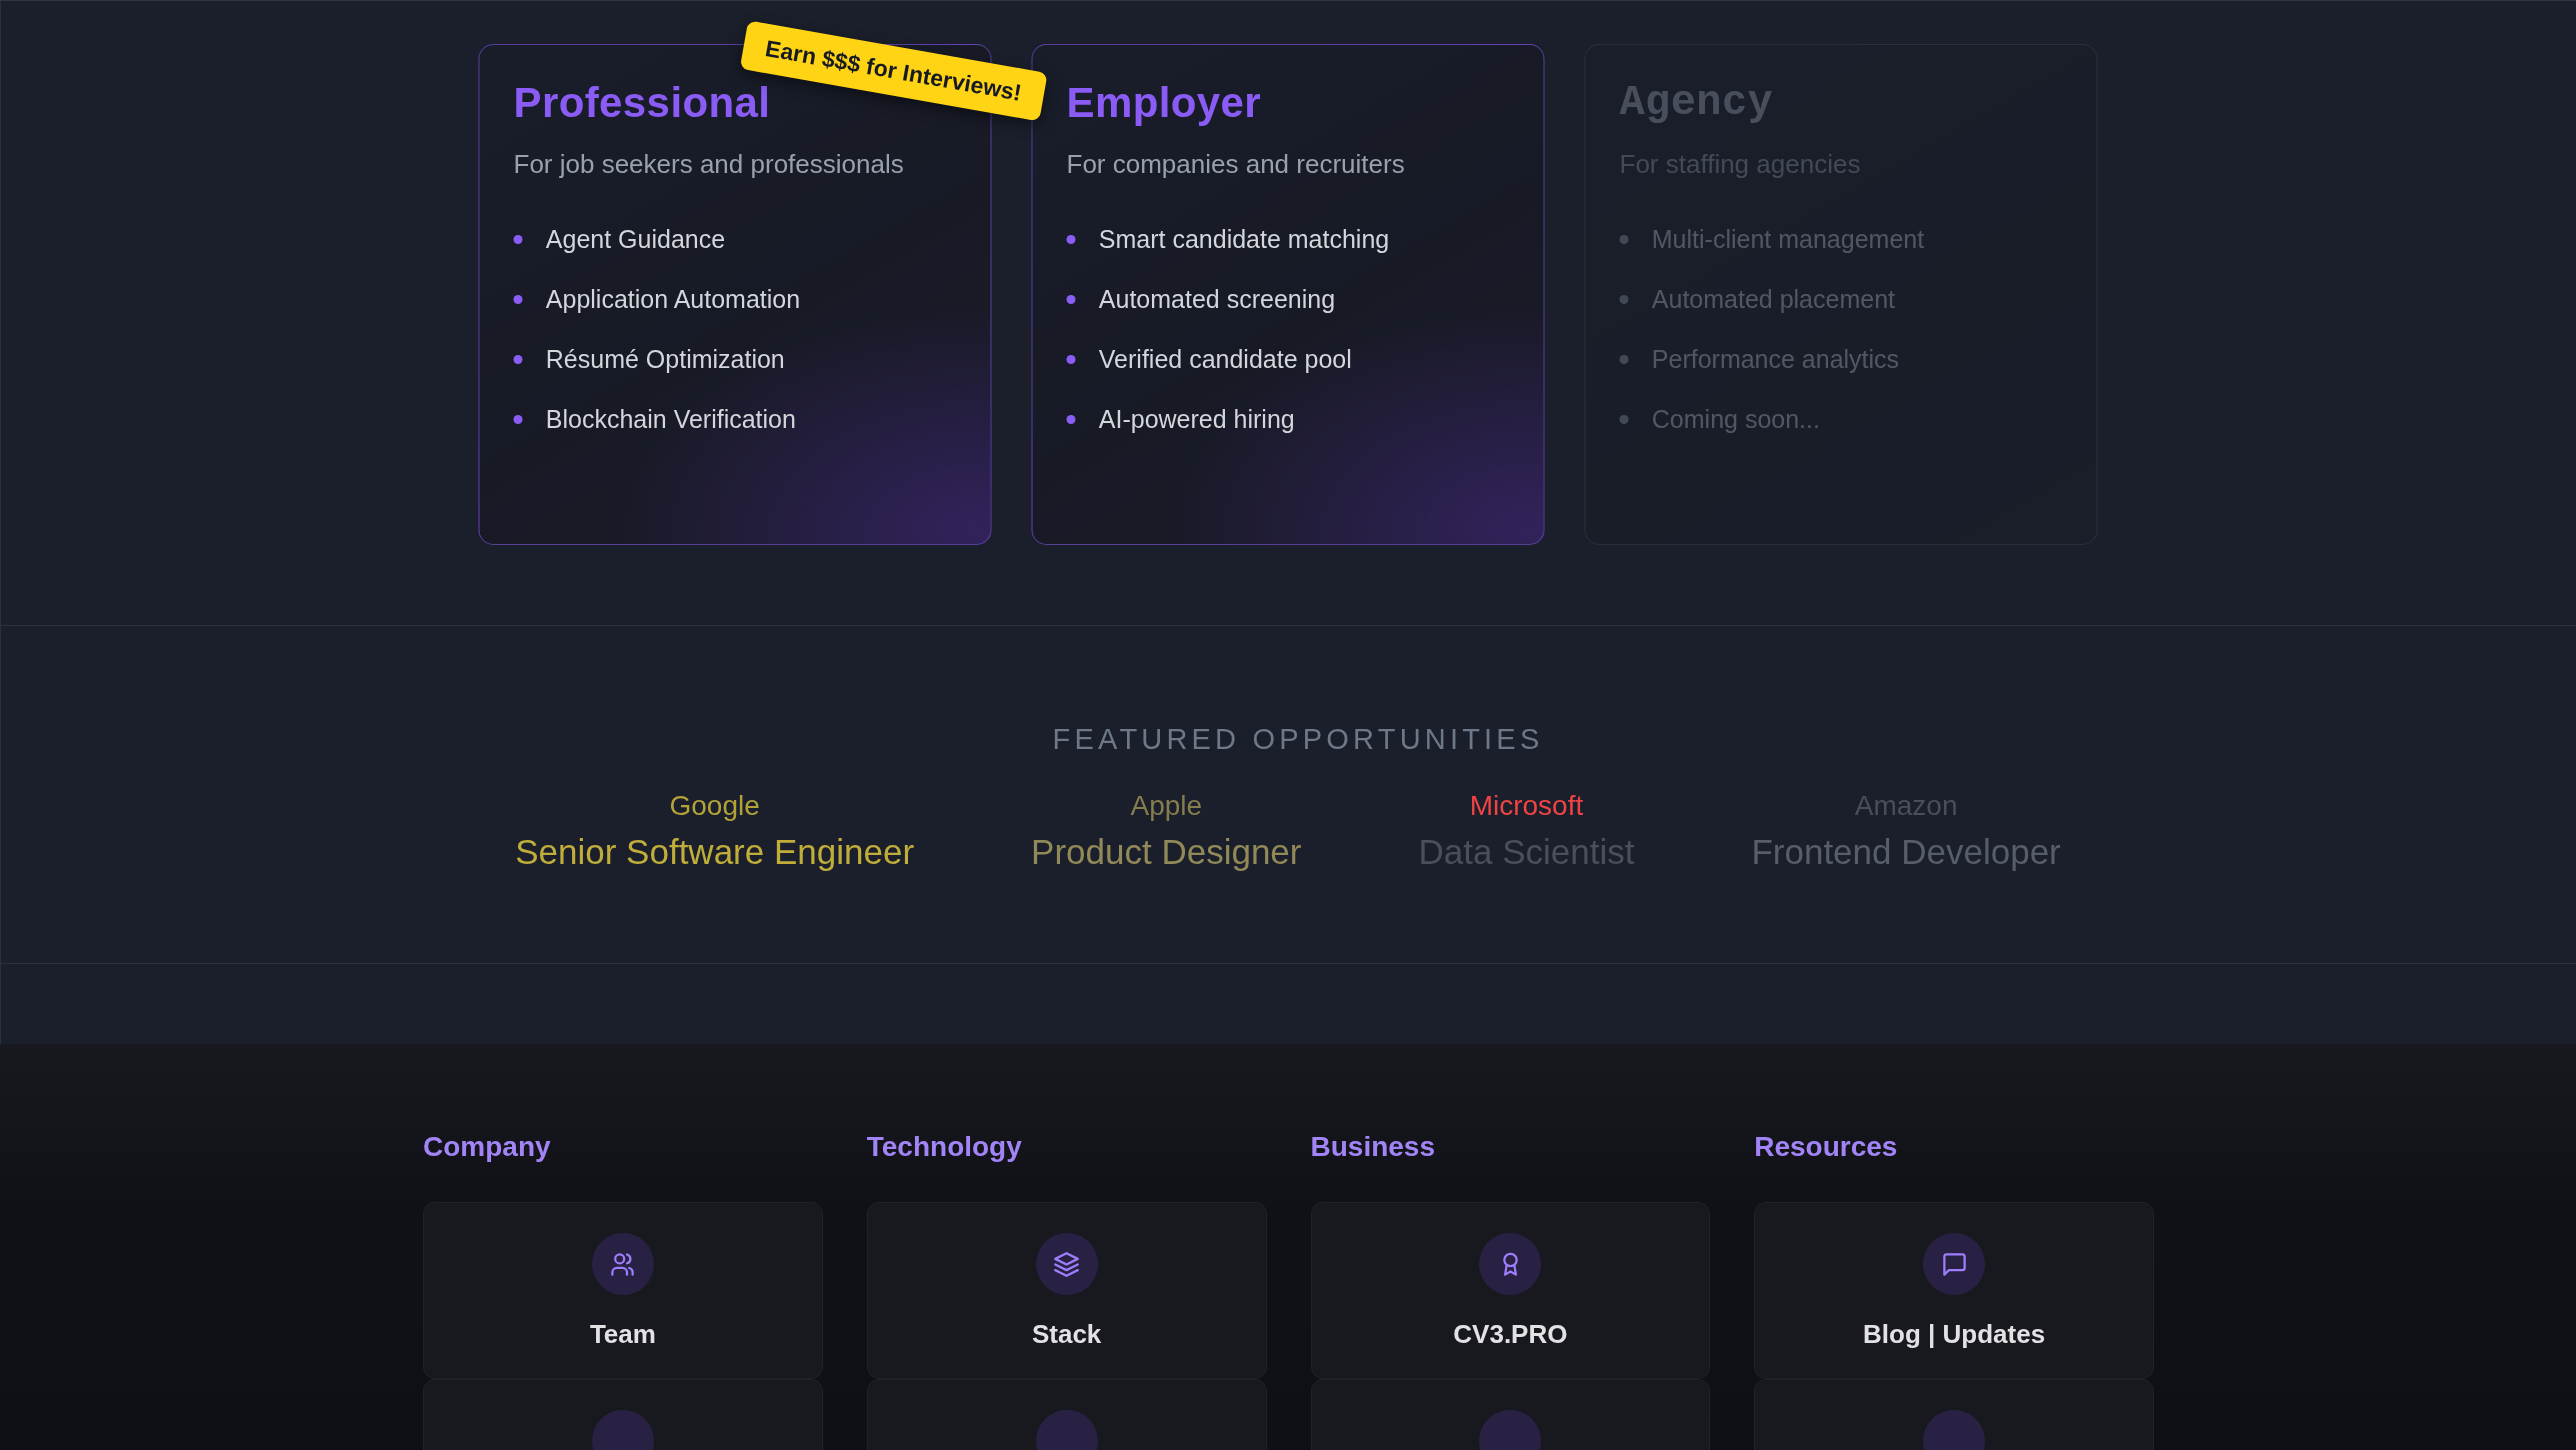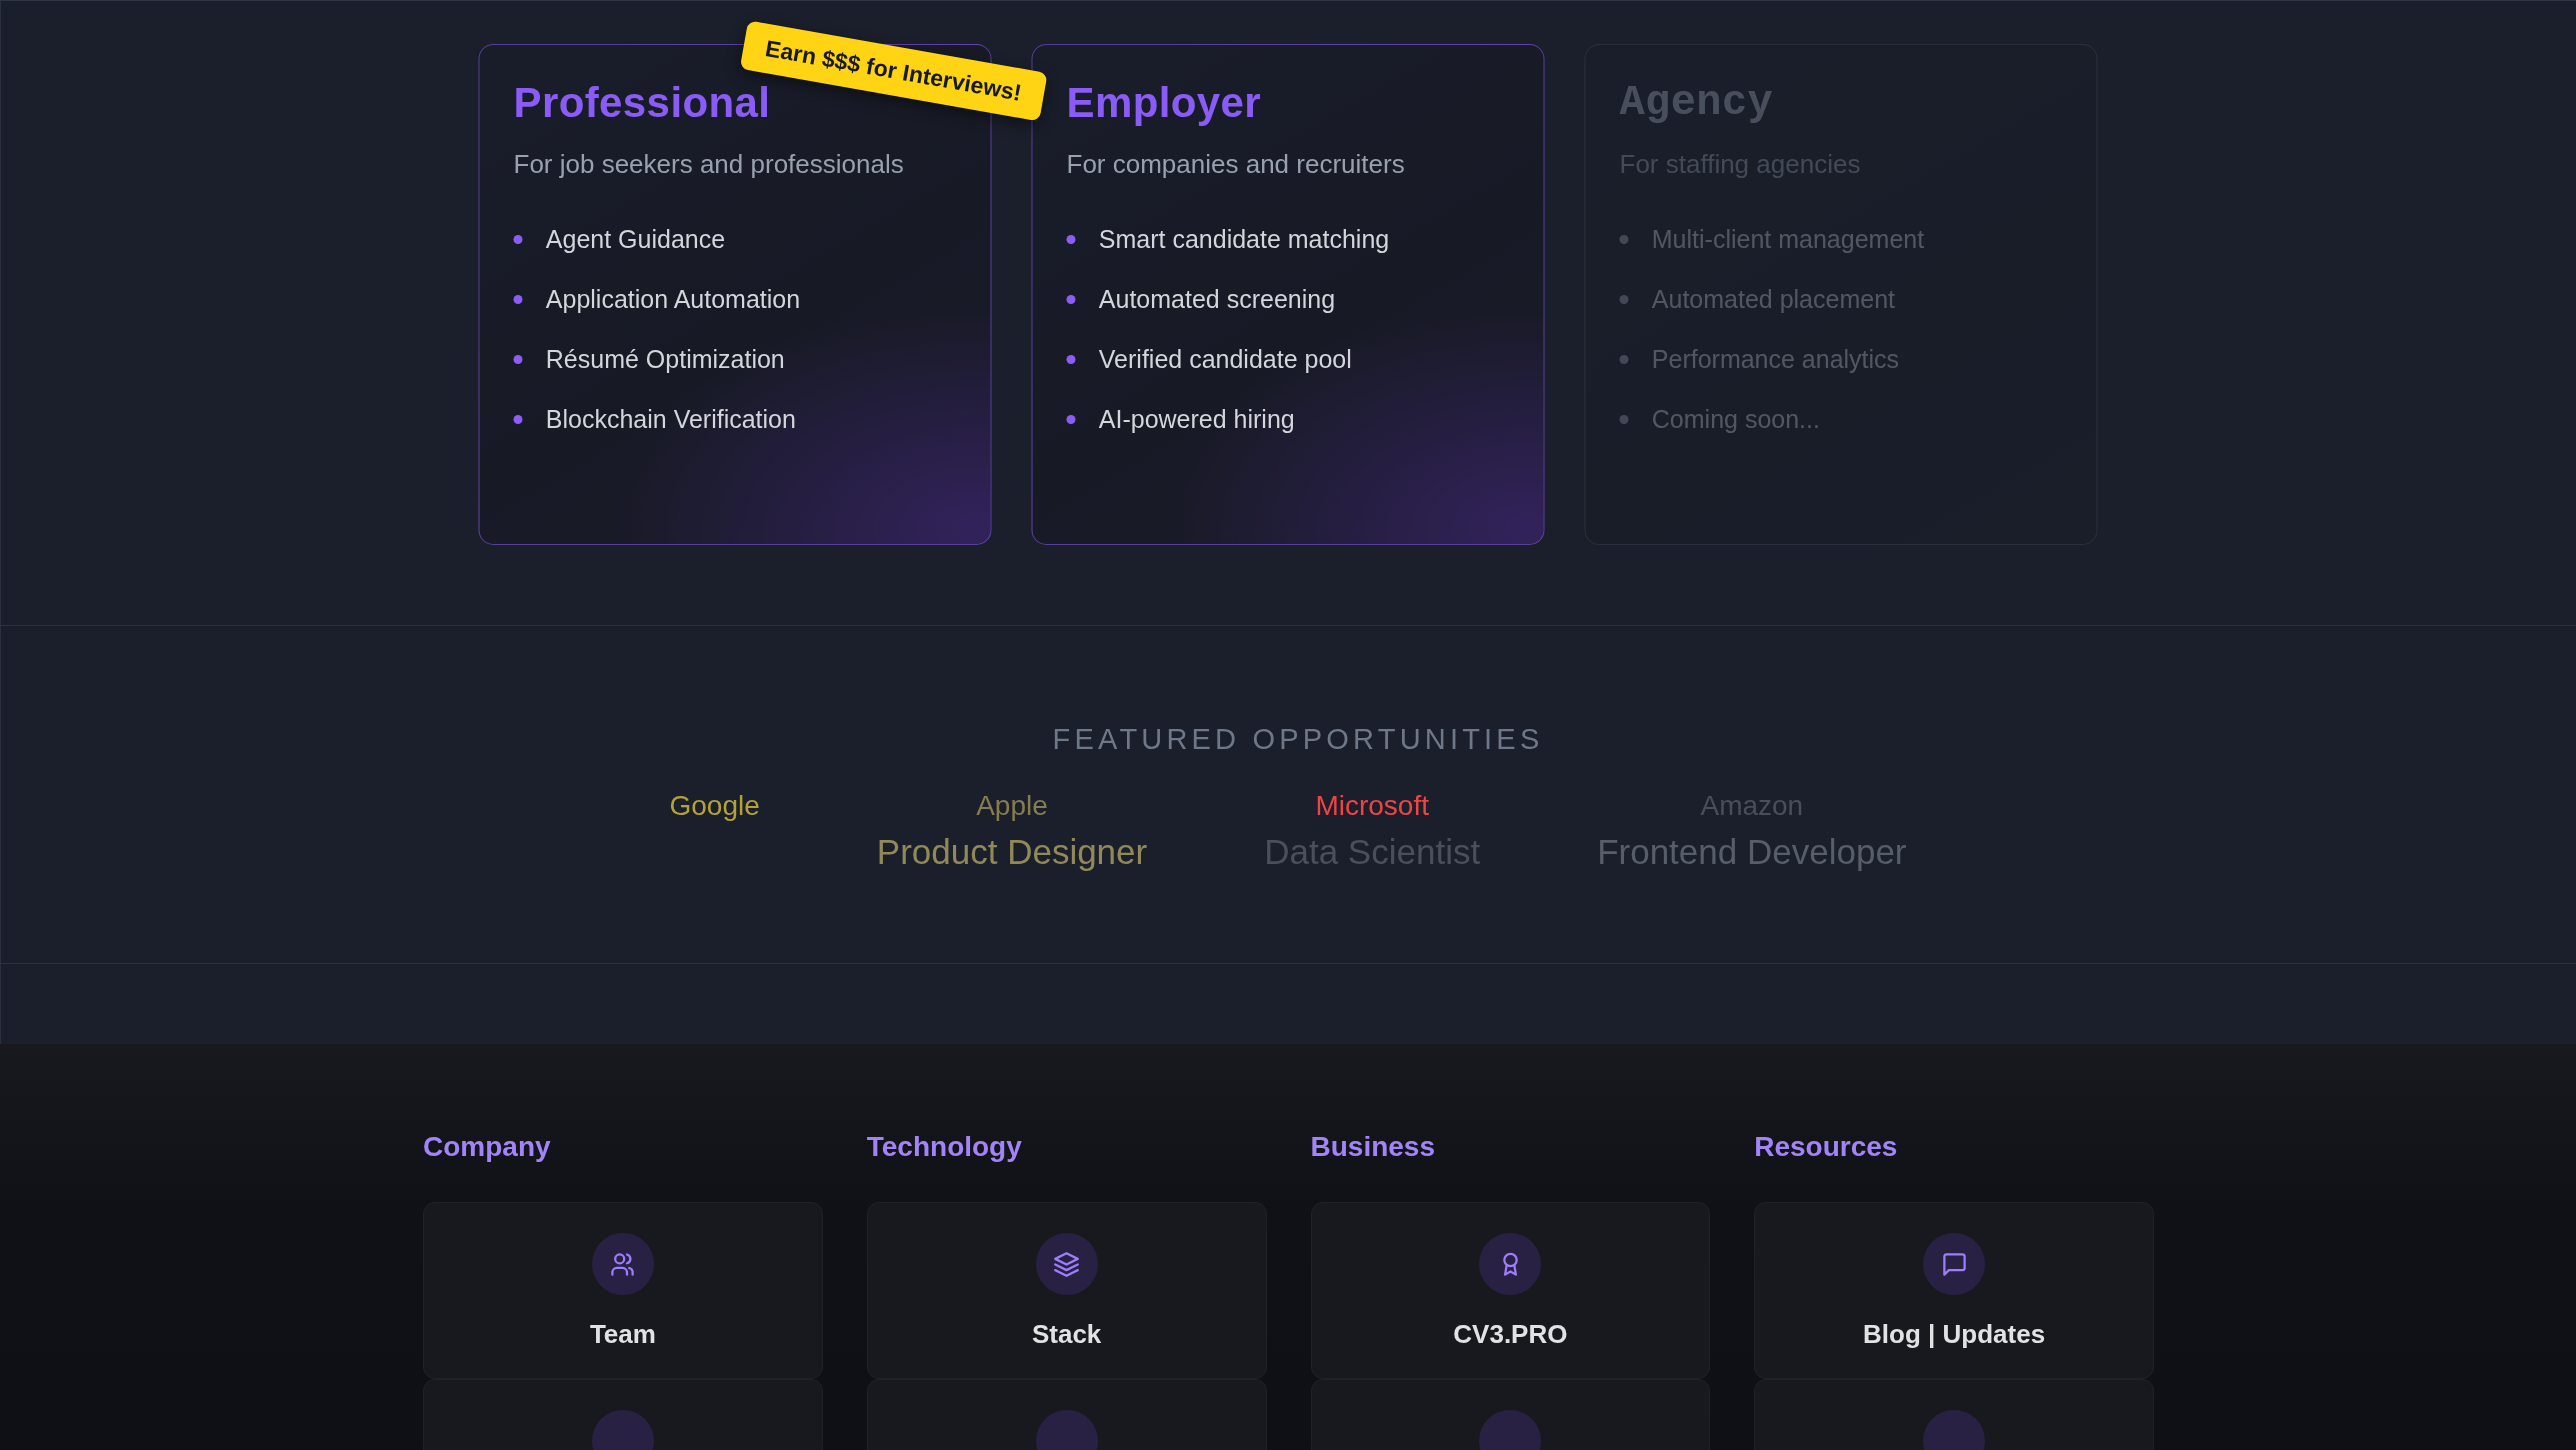--- a/index.html
+++ b/index.html
@@ -163,20 +163,21 @@
         </ul>
   </div>
     </div>
 
   <div class="earn-badge">Earn $$$ for Interviews!</div>
 
   <h2 class="featured-title">FEATURED OPPORTUNITIES</h2>
   <div class="jobs">
       <div class="job">
     <div class="job-company" style="color: rgb(178, 162, 56);">Google</div>
+    <div class="job-role" style="color: rgb(192, 173, 58);">Senior Software Engineer</div>
   </div>
       <div class="job">
     <div class="job-company" style="color: rgb(133, 125, 78);">Apple</div>
     <div class="job-role" style="color: rgb(145, 138, 88);">Product Designer</div>
   </div>
       <div class="job">
     <div class="job-company" style="color: #ef4444;">Microsoft</div>
     <div class="job-role" style="color: rgb(74, 79, 90);">Data Scientist</div>
   </div>
       <div class="job">

